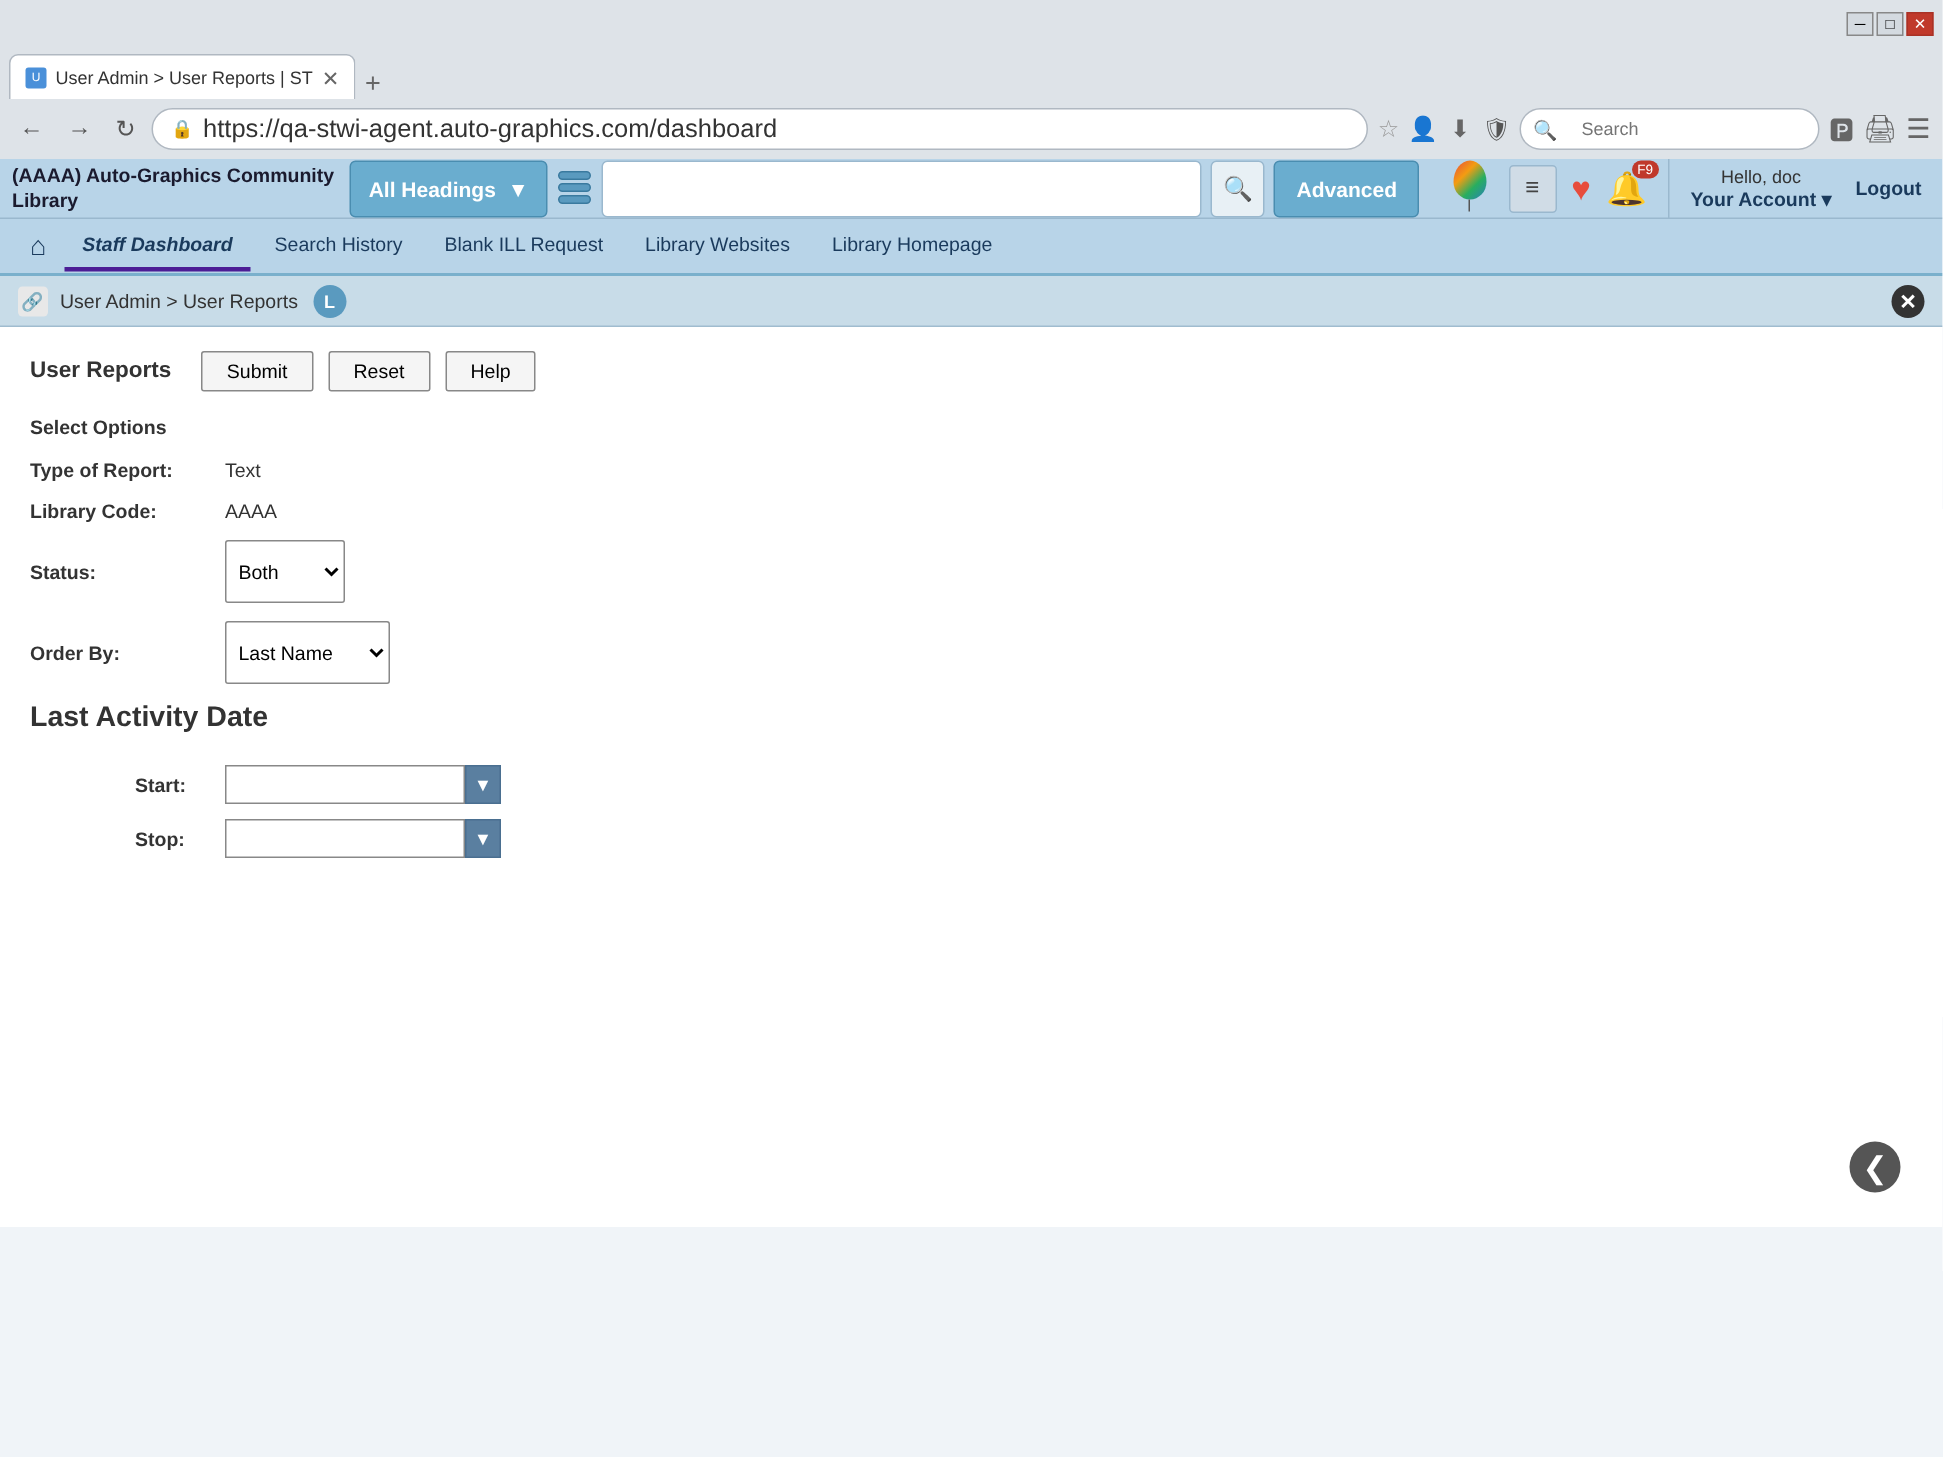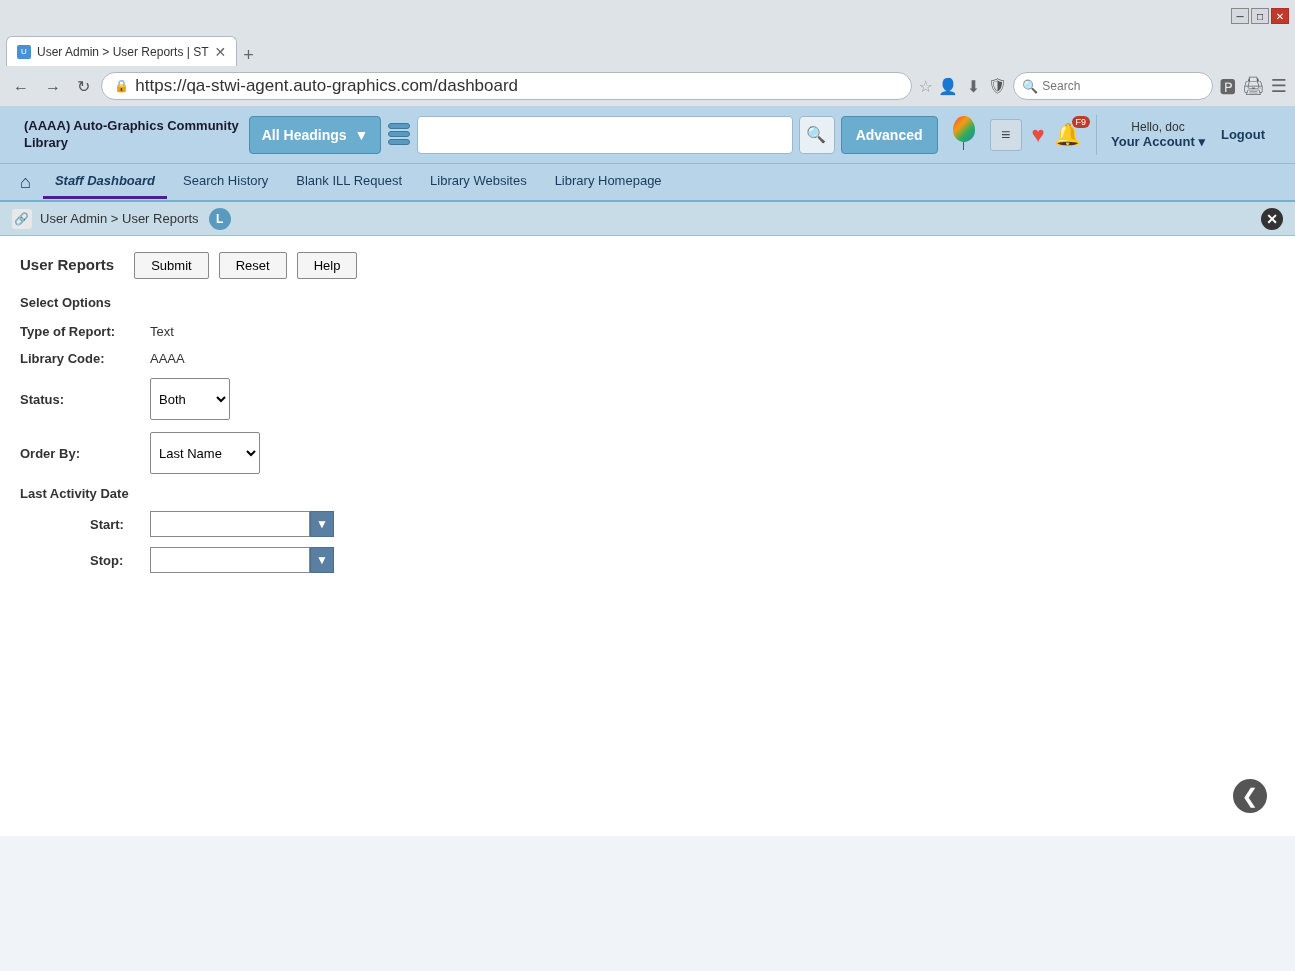--- a/index.html
+++ b/index.html
@@ -18,24 +18,24 @@
     .win-controls { display: flex; gap: 2px; }
     .win-btn { width: 18px; height: 16px; border: 1px solid #888; background: #d4dae0; display: flex; align-items: center; justify-content: center; font-size: 10px; cursor: pointer; }
     .win-btn.close { background: #c0392b; color: white; border-color: #a93226; }
 
     
     .address-bar { background: #dee3e8; display: flex; align-items: center; padding: 4px 8px; height: 40px; gap: 6px; }
     .nav-btn { background: none; border: none; color: #555; cursor: pointer; font-size: 16px; padding: 2px 5px; border-radius: 3px; }
     .address-input { flex: 1; height: 28px; border: 1px solid #b0b8c1; border-radius: 14px; background: #fff; padding: 0 12px; font-size: 12px; color: #333; display: flex; align-items: center; }
     .address-icons { display: flex; align-items: center; gap: 8px; color: #666; font-size: 16px; }
     .search-bar-browser { display: flex; align-items: center; background: #fff; border: 1px solid #b0b8c1; border-radius: 14px; padding: 0 8px; height: 28px; min-width: 200px; }
-    .search-bar-browser input { border: none; outline: none; font-size: 12px; background: transparent; width: 140px; }
-
-    
-    .app-header { background: #b8d4e8; display: flex; align-items: center; padding: 6px 24px; height: 58px; gap: 10px; border-bottom: 1px solid #9ab8ce; }
+    .search-bar-browser input { border: none; outline: none; font-size: 12px; background: transparent; width: 140px; margin-left: 12px; }
+
+    
+    .app-header { background: #b8d4e8; display: flex; align-items: center; padding: 6px 8px; height: 40px; gap: 10px; border-bottom: 1px solid #9ab8ce; }
     .app-logo { font-size: 13px; font-weight: bold; color: #1a1a2e; line-height: 1.3; min-width: 200px; }
     .search-section { display: flex; align-items: center; flex: 1; gap: 6px; }
     .headings-dropdown { display: flex; align-items: center; background: #6aadcf; border: 1px solid #4a8db0; border-radius: 4px; padding: 6px 12px; color: white; font-size: 14px; font-weight: bold; cursor: pointer; gap: 8px; height: 38px; }
     .db-icon { width: 24px; height: 24px; display: flex; flex-direction: column; gap: 2px; align-items: center; cursor: pointer; }
     .db-icon div { width: 22px; height: 6px; background: #5a9abf; border-radius: 3px; border: 1px solid #3a7a9f; }
     .search-input-main { flex: 1; height: 38px; border: 1px solid #9ab8ce; border-radius: 4px; padding: 0 10px; font-size: 13px; max-width: 400px; }
     .search-btn { width: 36px; height: 38px; background: #e8f0f5; border: 1px solid #9ab8ce; border-radius: 4px; display: flex; align-items: center; justify-content: center; cursor: pointer; color: #555; font-size: 16px; }
     .advanced-btn { background: #6aadcf; border: 1px solid #4a8db0; border-radius: 4px; padding: 6px 14px; color: white; font-size: 14px; font-weight: bold; cursor: pointer; height: 38px; }
     .header-right { display: flex; align-items: center; gap: 10px; margin-left: auto; }
     .balloon-icon { width: 32px; height: 38px; position: relative; cursor: pointer; }
@@ -67,21 +67,21 @@
     .page-title { font-size: 15px; font-weight: bold; color: #333; margin-bottom: 2px; }
     .action-buttons { display: flex; gap: 10px; }
     .btn { border: 1px solid #888; background: #f5f5f5; padding: 5px 16px; font-size: 13px; cursor: pointer; border-radius: 2px; }
 
     .form-section-title { font-size: 13px; font-weight: bold; color: #333; margin-bottom: 14px; }
     .form-row { display: flex; align-items: center; margin-bottom: 12px; }
     .form-label { font-size: 13px; color: #333; font-weight: bold; min-width: 130px; }
     .form-value { font-size: 13px; color: #333; }
     .form-select { height: 42px; border: 1px solid #888; background: white; padding: 0 4px; font-size: 13px; min-width: 80px; cursor: pointer; border-radius: 2px; }
     .date-section { margin-top: 8px; }
-    .date-section-title { font-size: 13px; font-weight: bold; color: #333; margin-bottom: 10px; }
+    .date-section-title { font-size: 19px; font-weight: bold; color: #333; margin-bottom: 20px; }
     .date-row { display: flex; align-items: center; margin-bottom: 10px; }
     .date-label { font-size: 13px; color: #333; font-weight: bold; min-width: 60px; margin-left: 70px; }
     .date-input { height: 26px; border: 1px solid #888; background: white; width: 160px; padding: 0 4px; font-size: 13px; }
     .cal-btn { width: 24px; height: 26px; background: #5a7fa0; border: 1px solid #4a6f90; display: flex; align-items: center; justify-content: center; cursor: pointer; }
     .cal-icon { color: white; font-size: 12px; }
 
     
     .back-btn { position: absolute; right: 14px; top: 50%; transform: translateY(-50%); width: 34px; height: 34px; background: #555; border-radius: 50%; display: flex; align-items: center; justify-content: center; cursor: pointer; color: white; font-size: 20px; }
     .content-wrapper { position: relative; }
   </style>

